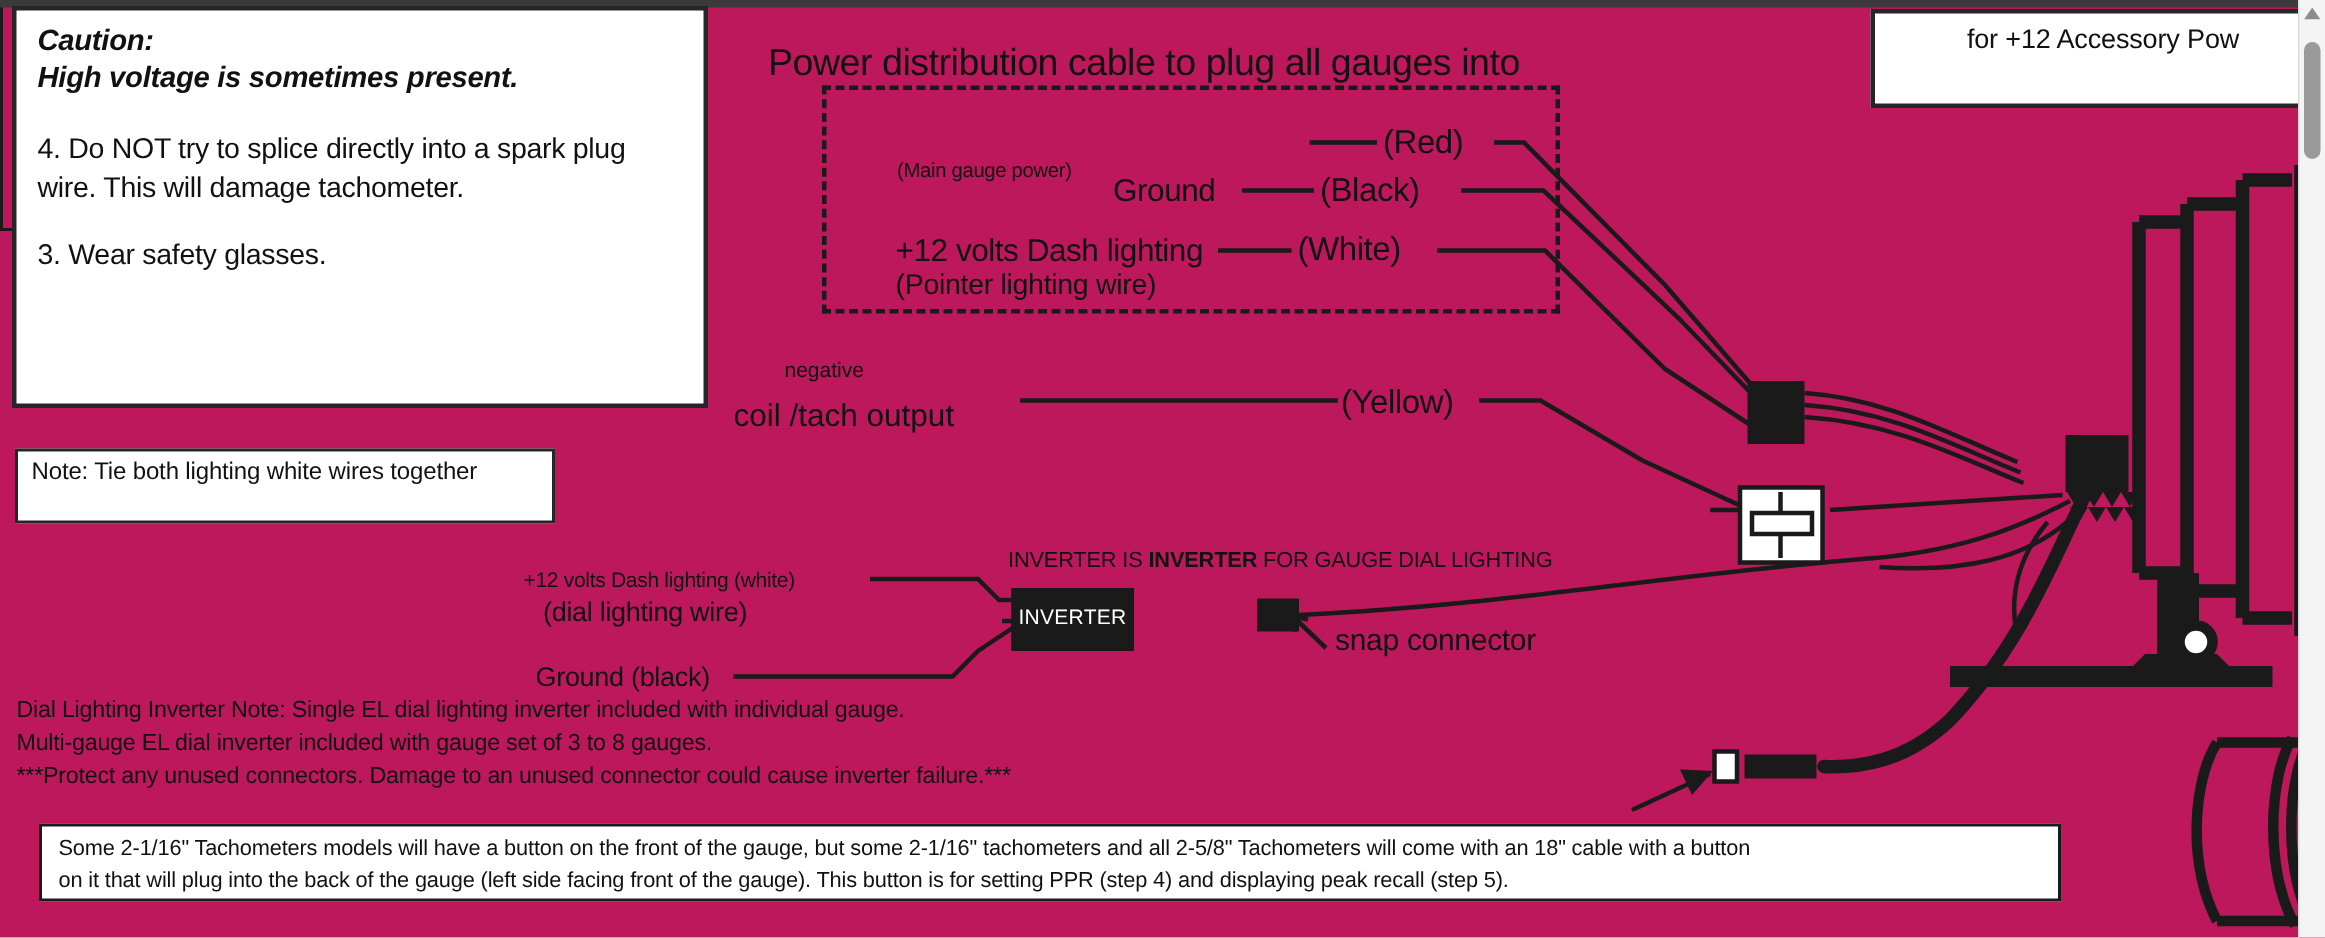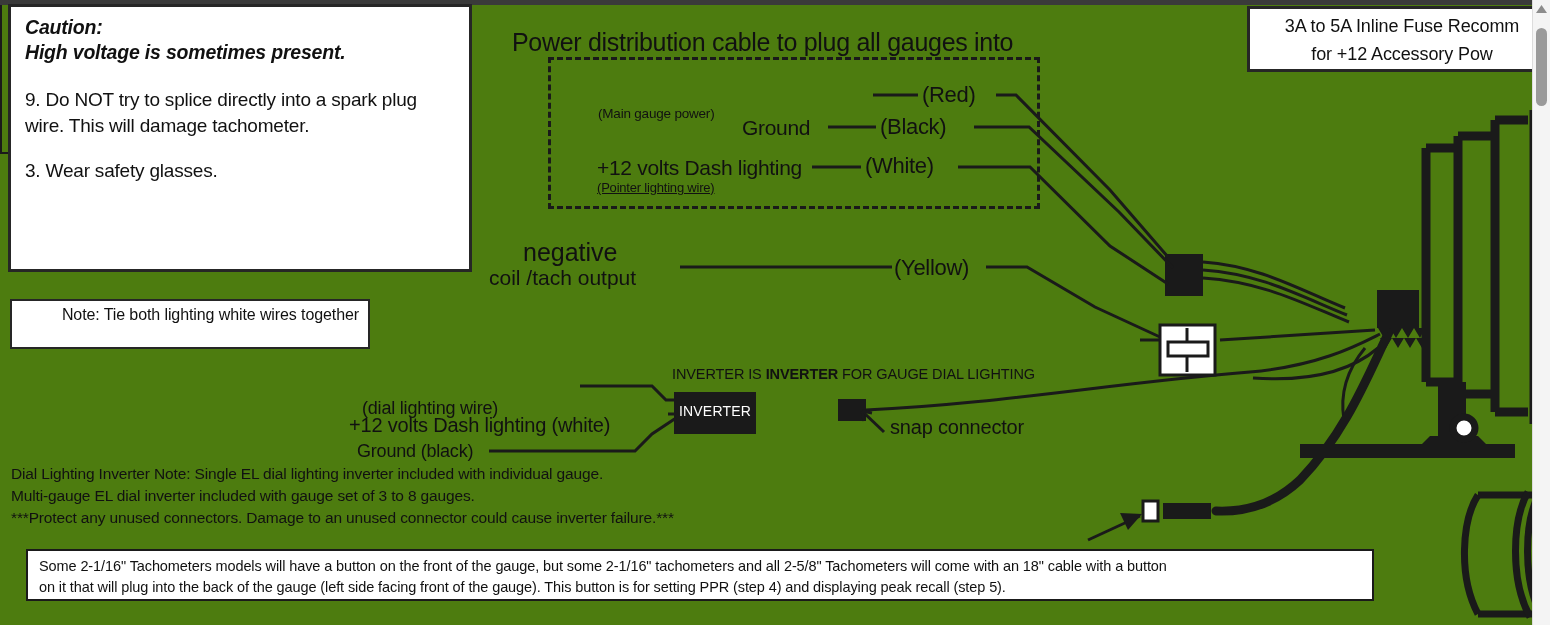--- a/index.html
+++ b/index.html
@@ -4,21 +4,21 @@
 <style>
   html, body {
     margin: 0;
     padding: 0;
     background: #ffffff;
   }
   #page {
     position: relative;
     width: 1550px;
     height: 625px;
-    background: #4d7c0f;
+    background: #be185d;
     overflow: hidden;
     font-family: "Liberation Sans", sans-serif;
     color: #111111;
   }
 
   
   .top-strip {
     position: absolute;
     left: 0; top: 0;
     width: 1550px; height: 5px;
@@ -60,21 +60,20 @@
   #note-tie-box {
     left: 10px; top: 299px;
     width: 360px; height: 50px;
     border: 2px solid #262626;
     padding: 4px 9px;
   }
   #note-tie-box .nt {
     font-size: 16px;
     line-height: 20px;
     letter-spacing: -0.1px;
-    text-align: right;
   }
 
   
   #fuse-note-box {
     left: 1247px; top: 6px;
     width: 310px; height: 66px;
     border: 3px solid #262626;
     padding: 3px 10px;
     text-align: center;
     overflow: hidden;
@@ -123,47 +122,47 @@
     width: 492px; height: 152px;
     border: 3px dashed #1a1a1a;
     box-sizing: border-box;
     background: transparent;
   }
 
   
   .lbl { position: absolute; white-space: nowrap; }
   .lbl-lg  { font-size: 21px; letter-spacing: -0.3px; }
   .lbl-sm  { font-size: 13.5px; letter-spacing: -0.2px; }
-  .lbl-md  { font-size: 13px; letter-spacing: -0.2px; text-decoration: underline; }
+  .lbl-md  { font-size: 19px; letter-spacing: -0.2px; }
   .lbl-xl  { font-size: 22px; letter-spacing: -0.3px; }
 
   #lbl-acc        { left: 607px; top: 84px; }
   #lbl-acc-sub    { left: 598px; top: 106px; }
   #lbl-red        { left: 922px; top: 82px; text-align: right; }
   #lbl-ground     { left: 742px; top: 116px; }
   #lbl-black      { left: 880px; top: 114px; }
   #lbl-dash       { left: 597px; top: 156px; }
   #lbl-dash-sub   { left: 597px; top: 180px; }
   #lbl-white      { left: 865px; top: 153px; }
 
-  #lbl-neg1       { left: 523px; top: 238px; font-size: 25px; }
+  #lbl-neg1       { left: 523px; top: 238px; font-size: 14px; }
   #lbl-neg2       { left: 489px; top: 266px; font-size: 21px; }
   #lbl-yellow     { left: 894px; top: 255px; }
 
   
   #lbl-inv-req {
     position: absolute;
     left: 672px; top: 366px;
     font-size: 14.5px;
     letter-spacing: -0.1px;
     white-space: nowrap;
   }
   #lbl-inv-req b { font-weight: bold; }
 
-  #lbl-dashlt-white { position: absolute; left: 349px; top: 378px; font-size: 20px; letter-spacing: -0.2px; white-space: nowrap; margin-top: 36px; }
+  #lbl-dashlt-white { position: absolute; left: 349px; top: 378px; font-size: 14px; letter-spacing: -0.2px; white-space: nowrap; }
   #lbl-dial-wire    { position: absolute; left: 362px; top: 398px; font-size: 18px; letter-spacing: -0.2px; white-space: nowrap; }
   #lbl-ground-black { position: absolute; left: 357px; top: 441px; font-size: 18px; letter-spacing: -0.2px; white-space: nowrap; }
   #lbl-snap         { position: absolute; left: 890px; top: 416px; font-size: 20px; letter-spacing: -0.2px; white-space: nowrap; }
 
   
   #inverter-block {
     position: absolute;
     left: 674px; top: 392px;
     width: 82px; height: 42px;
     background: #1a1a1a;
@@ -239,32 +238,31 @@
 <body>
 
 <div id="page">
 
   <div class="top-strip"></div>
 
   <div class="box" id="caution-box">
     <div class="cap-head">Caution:</div>
     <div class="cap-line">High voltage is sometimes present.</div>
     <div class="gap-md"></div>
-    <div class="cap-body">9. Do NOT try to splice directly into a spark plug</div>
+    <div class="cap-body">4. Do NOT try to splice directly into a spark plug</div>
     <div class="cap-body">wire.  This will damage tachometer.</div>
     <div class="gap-sm"></div>
     <div class="cap-body">3. Wear safety glasses.</div>
   </div>
 
   <div class="box" id="note-tie-box">
     <div class="nt">Note: Tie both lighting white wires together</div>
   </div>
 
   <div class="box" id="fuse-note-box">
-    <div class="fn">3A to 5A Inline Fuse Recomm</div>
     <div class="fn">for +12 Accessory Pow</div>
   </div>
 
   <div id="power-title">Power distribution cable to plug all gauges into</div>
 
   <div id="dashed-region"></div>
 
   <div class="lbl lbl-sm" id="lbl-acc-sub">(Main gauge power)</div>
   <div class="lbl lbl-xl" id="lbl-red">(Red)</div>
   <div class="lbl lbl-lg" id="lbl-ground">Ground</div>

